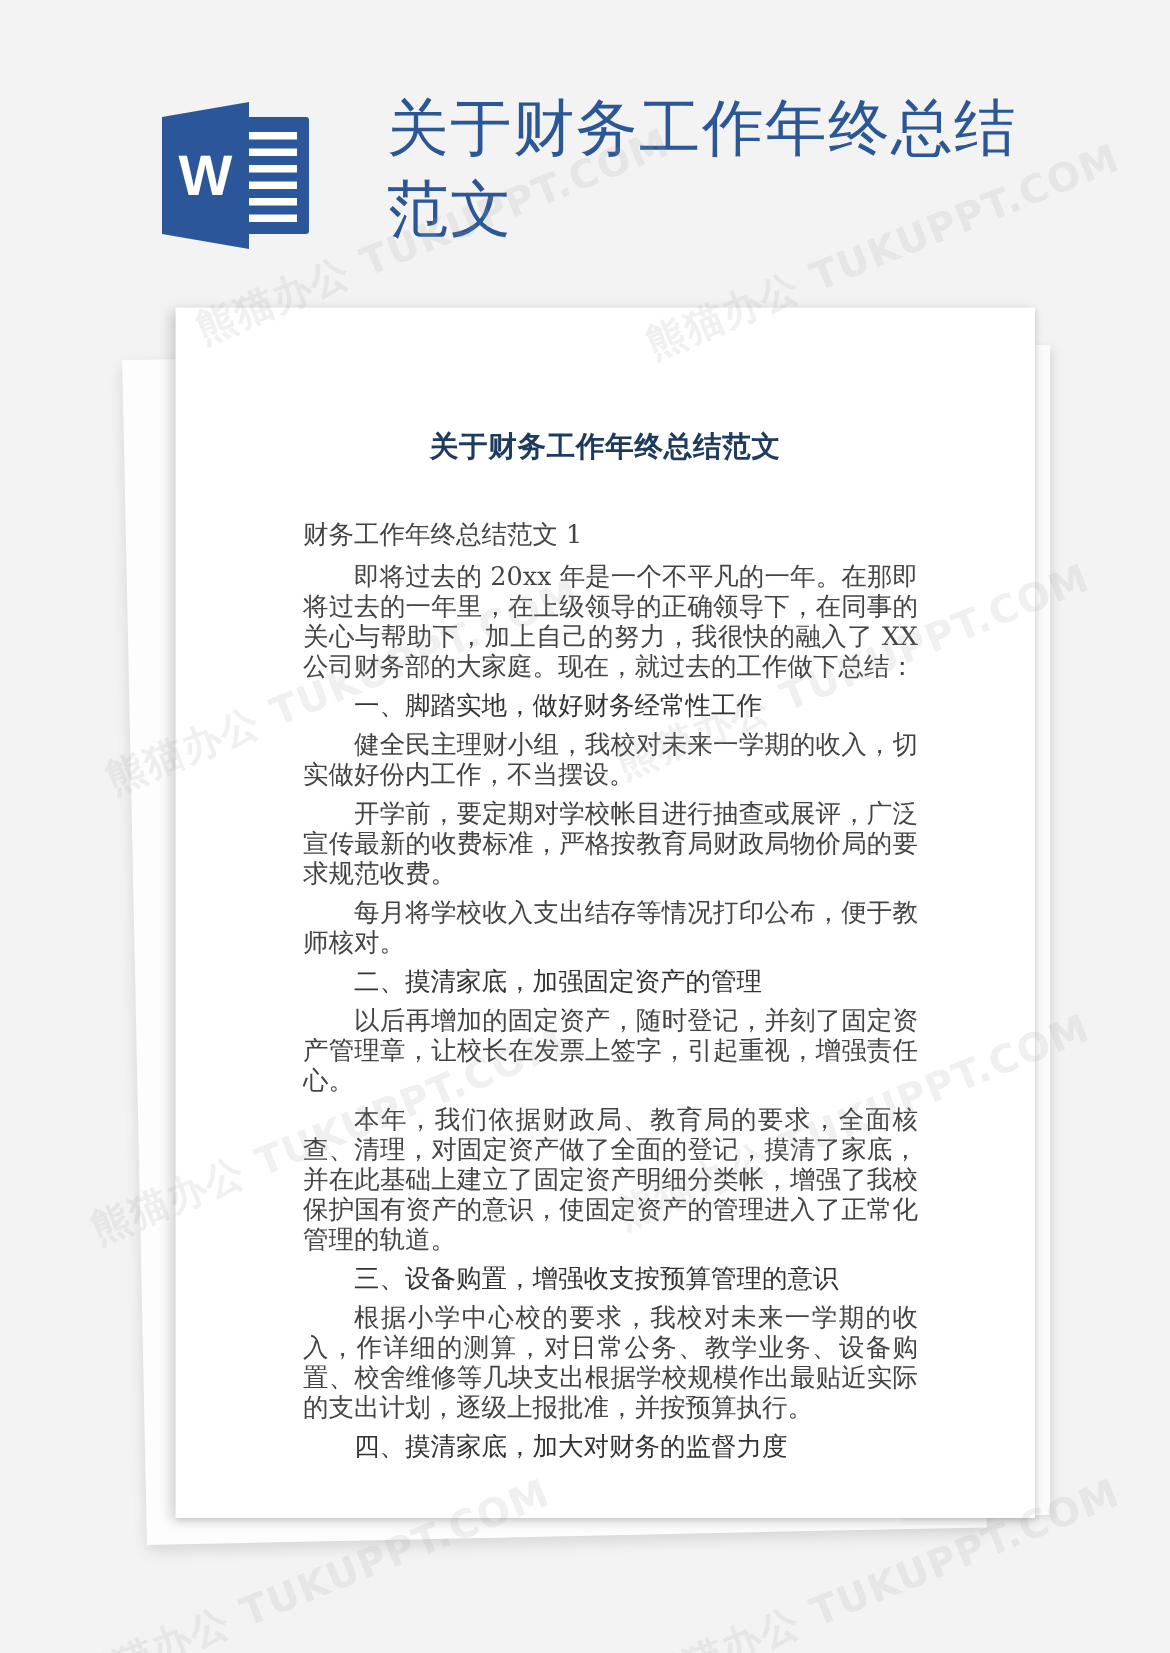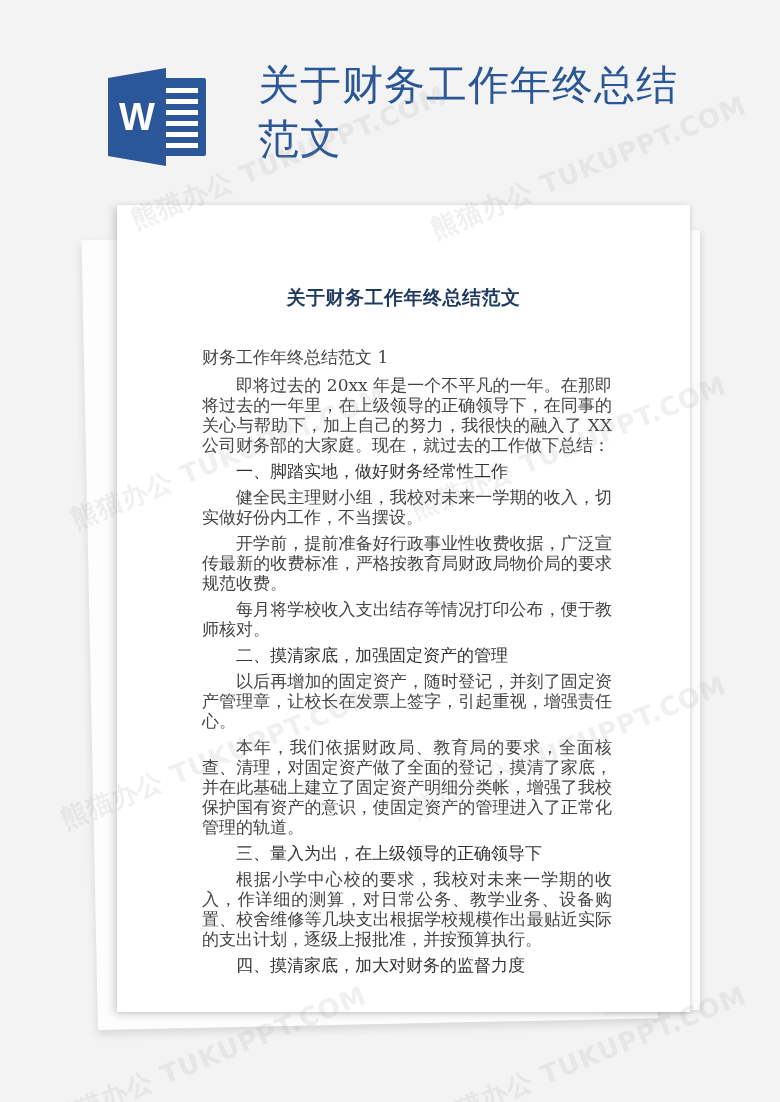--- a/index.html
+++ b/index.html
@@ -73,26 +73,26 @@
 <div class="page-stack">
   <div class="page-back"></div>
   <div class="page-back-right"></div>
   <div class="page-main">
     <div class="doc-title">关于财务工作年终总结范文</div>
     <div class="doc-body">
       <p class="noindent">财务工作年终总结范文 1</p>
       <p>即将过去的 20xx 年是一个不平凡的一年。在那即将过去的一年里，在上级领导的正确领导下，在同事的关心与帮助下，加上自己的努力，我很快的融入了 XX 公司财务部的大家庭。现在，就过去的工作做下总结：</p>
       <p class="heading">一、脚踏实地，做好财务经常性工作</p>
       <p>健全民主理财小组，我校对未来一学期的收入，切实做好份内工作，不当摆设。</p>
-      <p>开学前，提前准备好行政事业性收费收据，广泛宣传最新的收费标准，严格按教育局财政局物价局的要求规范收费。</p>
+      <p>开学前，要定期对学校帐目进行抽查或展评，广泛宣传最新的收费标准，严格按教育局财政局物价局的要求规范收费。</p>
       <p>每月将学校收入支出结存等情况打印公布，便于教师核对。</p>
       <p class="heading">二、摸清家底，加强固定资产的管理</p>
       <p>以后再增加的固定资产，随时登记，并刻了固定资产管理章，让校长在发票上签字，引起重视，增强责任心。</p>
       <p>本年，我们依据财政局、教育局的要求，全面核查、清理，对固定资产做了全面的登记，摸清了家底，并在此基础上建立了固定资产明细分类帐，增强了我校保护国有资产的意识，使固定资产的管理进入了正常化管理的轨道。</p>
-      <p class="heading">三、量入为出，在上级领导的正确领导下</p>
+      <p class="heading">三、设备购置，增强收支按预算管理的意识</p>
       <p>根据小学中心校的要求，我校对未来一学期的收入，作详细的测算，对日常公务、教学业务、设备购置、校舍维修等几块支出根据学校规模作出最贴近实际的支出计划，逐级上报批准，并按预算执行。</p>
       <p class="heading">四、摸清家底，加大对财务的监督力度</p>
     </div>
   </div>
 </div>
 
 <div class="watermark" style="left:120px; top:140px;">熊猫办公 TUKUPPT.COM</div>
 <div class="watermark" style="left:420px; top:150px;">熊猫办公 TUKUPPT.COM</div>
 <div class="watermark" style="left:60px; top:440px;">熊猫办公 TUKUPPT.COM</div>
 <div class="watermark" style="left:400px; top:430px;">熊猫办公 TUKUPPT.COM</div>

